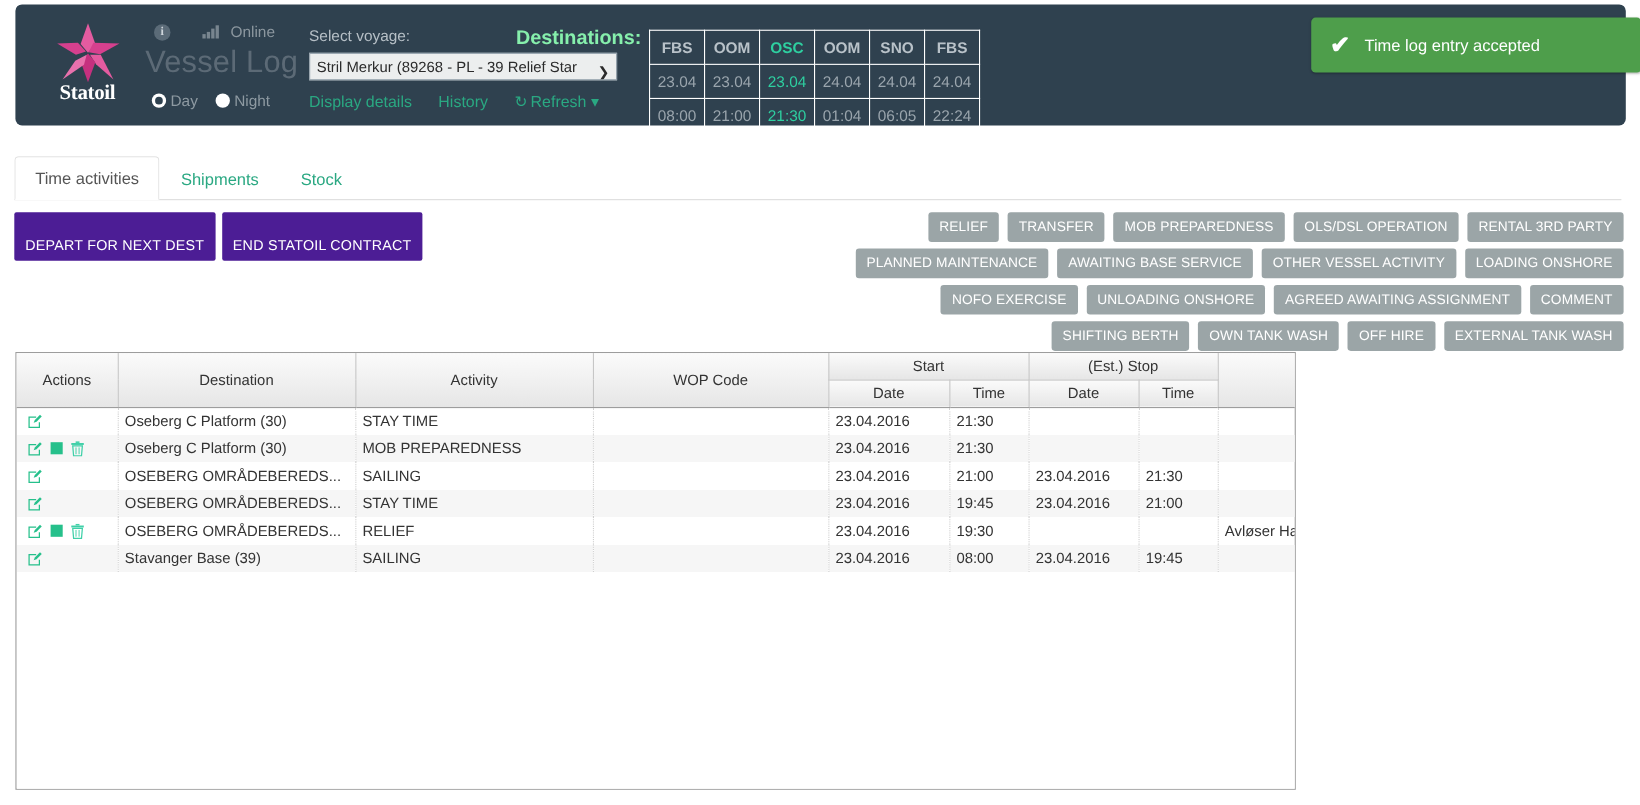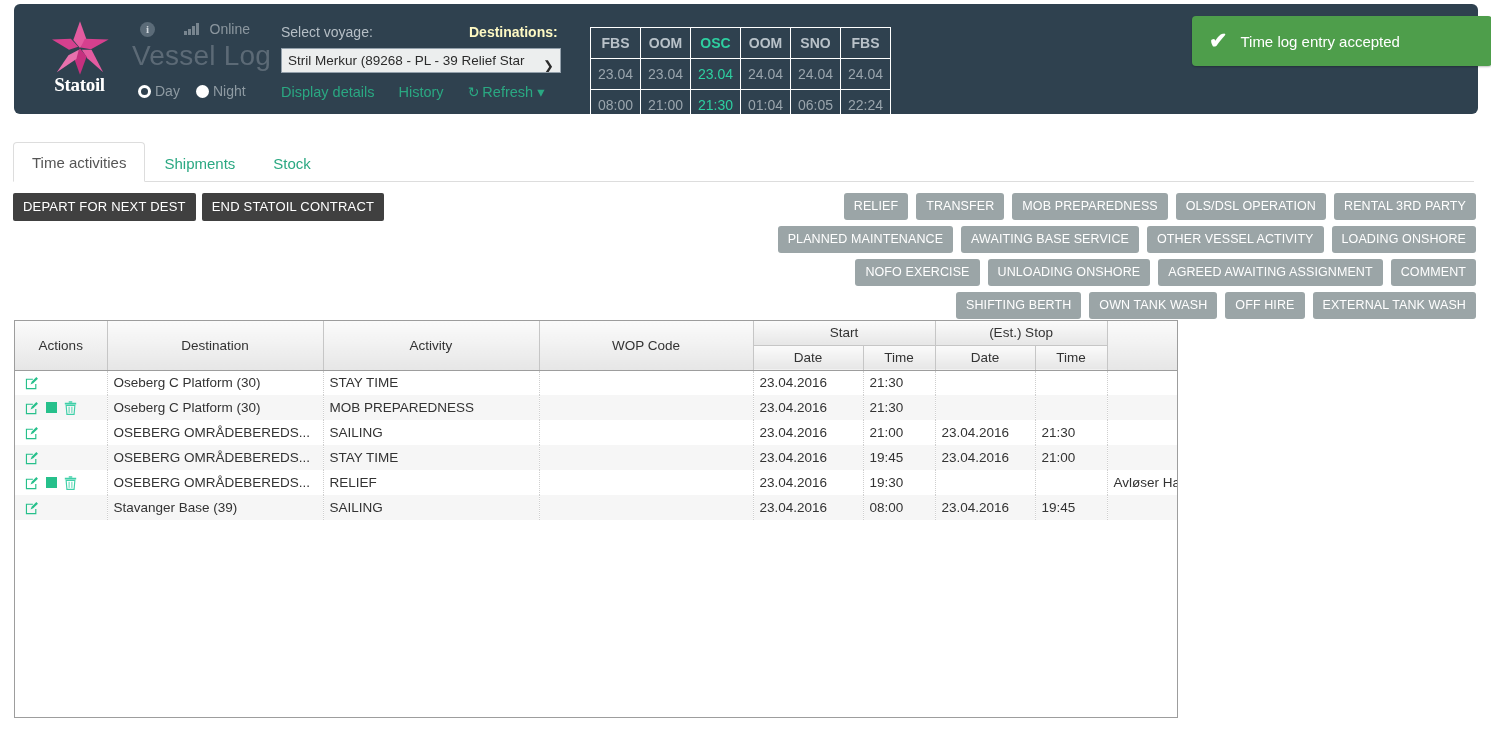--- a/index.html
+++ b/index.html
@@ -68,21 +68,21 @@
     content: ""; position: absolute; left: 3px; top: 3px;
     width: 7px; height: 7px; border-radius: 50%; background: #2f414f;
   }
   .daynight .lbl { margin-right: 12px; }
   .sel-voyage-lbl {
     position: absolute; left: 267px; top: 20px;
     font-size: 14px; color: #b6bfc6; text-align: right;
   }
   .dest-lbl {
     position: absolute; left: 455px; top: 20px;
-    font-size: 14px; color: #fef9c3; font-weight: bold;
+    font-size: 18px; color: #86efac; font-weight: bold;
   }
   .voyage-select {
     position: absolute; left: 267px; top: 44px;
     width: 280px; height: 25px;
     background: #eceeee; border: 1px solid #93a0ab;
     font-size: 13.5px; color: #2b2b2b;
     padding: 0 20px 0 6px; line-height: 23px;
     white-space: nowrap; overflow: hidden;
   }
   .voyage-select .caret-dn {
@@ -143,23 +143,23 @@
     border-color: #dddddd; border-bottom: 1px solid #ffffff;
     border-radius: 4px 4px 0 0;
   }
 
   
   .left-actions {
     position: absolute; left: 13px; top: 193px;
     display: flex; gap: 6px;
   }
   .btn-dark {
-    background: #404040; color: #ffffff;
+    background: #4c1d95; color: #ffffff;
     font-size: 13px; letter-spacing: 0.2px;
-    padding: 6px 10px 7px; border-radius: 2px;
+    padding: 22px 10px 7px; border-radius: 2px;
     cursor: pointer; white-space: nowrap;
   }
   .activity-btns {
     position: absolute; left: 758px; top: 193px;
     width: 718px;
     display: flex; flex-wrap: wrap; justify-content: flex-end;
     gap: 6px 8px;
   }
   .btn-gray {
     background: #9ba5a7; color: #ffffff;

